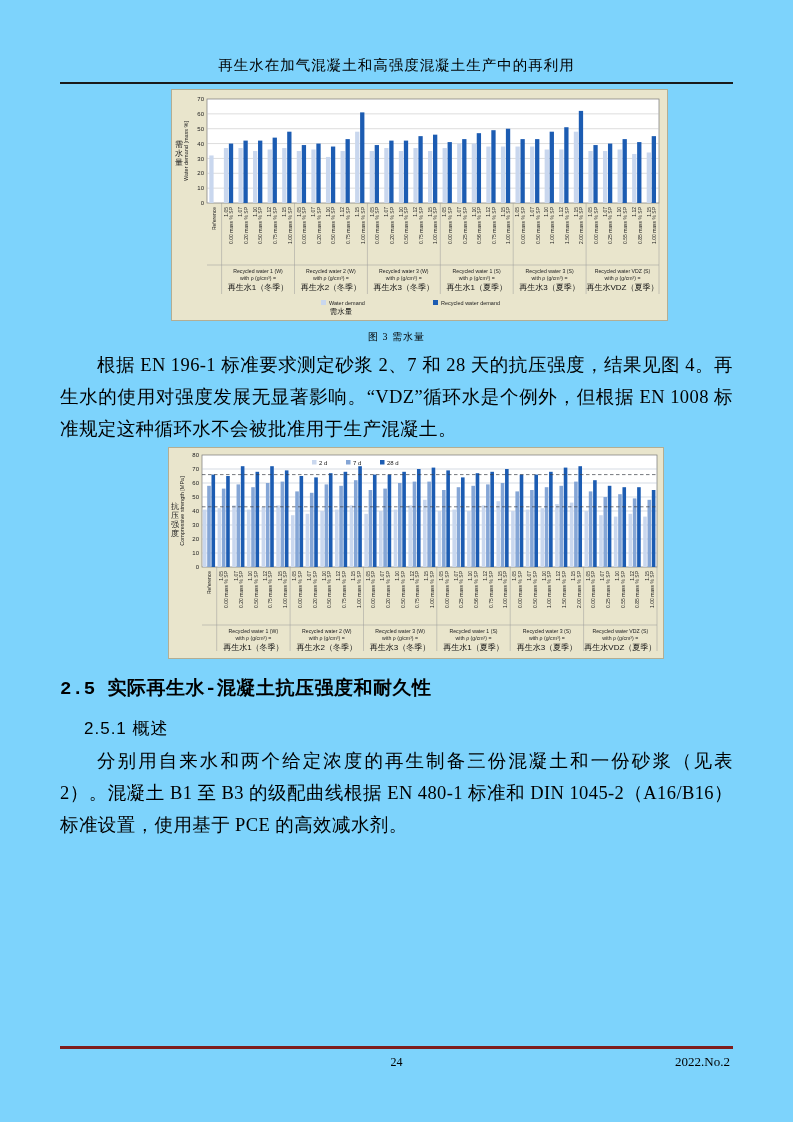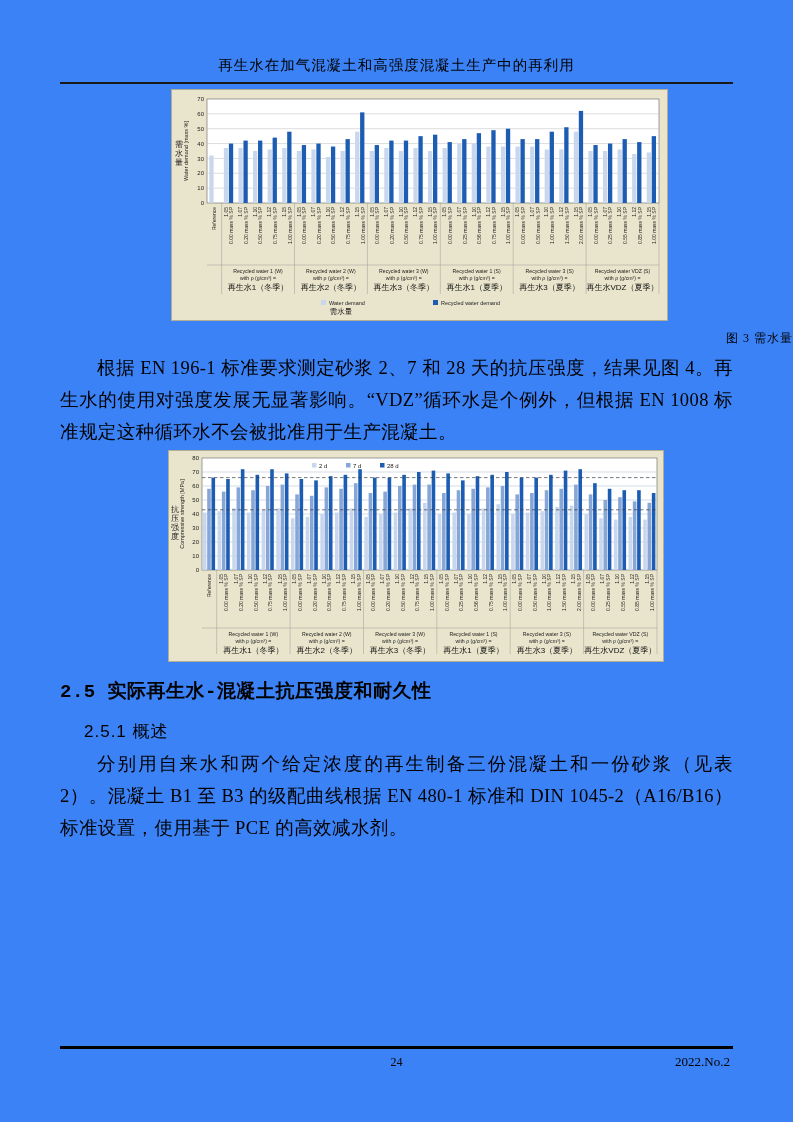--- a/index.html
+++ b/index.html
@@ -1,43 +1,43 @@
 <!DOCTYPE html>
 <html><head>
 <meta charset="utf-8">
 <style>
   html,body{margin:0;padding:0;background:#9a9a9a;}
   .page{
-    position:relative;width:793px;height:1122px;margin:0 auto;background:#3b82f6;
+    position:relative;width:793px;height:1122px;margin:0 auto;background:#7dd3fc;
     font-family:"Liberation Serif",serif;color:#111;overflow:hidden;
   }
   .header-title{
     padding-top:56px;text-align:center;font-size:14.5px;color:#000;
     letter-spacing:1px;font-weight:500;
   }
   .header-rule{margin:7px 60px 0;border-top:2px solid #1a1a1a;height:0;}
   figure{margin:0;}
   .figure3{width:497px;margin:5px 0 0 171px;}
   .figure4{width:496px;margin:2px 0 0 168px;}
   .caption{
-    text-align:right;font-size:12px;margin-top:5px;color:#000;letter-spacing:1px;
+    text-align:center;font-size:10px;margin-top:5px;color:#000;letter-spacing:1px;
   }
   .para{
     margin:5px 60px 0;font-size:18.5px;line-height:32px;text-align:justify;
     text-indent:2em;color:#000;letter-spacing:0.4px;
   }
   .sec-h{
     margin:12px 60px 0;font-size:19px;font-weight:bold;color:#000;
     font-family:Liberation Mono, monospace;letter-spacing:0.5px;
   }
   .subsec-h{
     margin:16px 84px 0;font-size:17px;font-weight:400;color:#000;
     font-family:"Liberation Sans",sans-serif;letter-spacing:1px;
   }
-  .footer{position:absolute;left:60px;right:60px;top:1046px;border-top:3px solid #000000;}
+  .footer{position:absolute;left:60px;right:60px;top:1046px;border-top:3px solid #7f1d1d;}
   .page-num{position:absolute;left:50%;transform:translateX(-50%);top:6px;font-size:12px;color:#000;}
   .issue{position:absolute;right:3px;top:5px;font-size:13px;color:#000;}
 </style>
 </head>
 <body>
 
 <div class="page">
 
   <div class="header-title">再生水在加气混凝土和高强度混凝土生产中的再利用</div>
   <div class="header-rule"></div>

